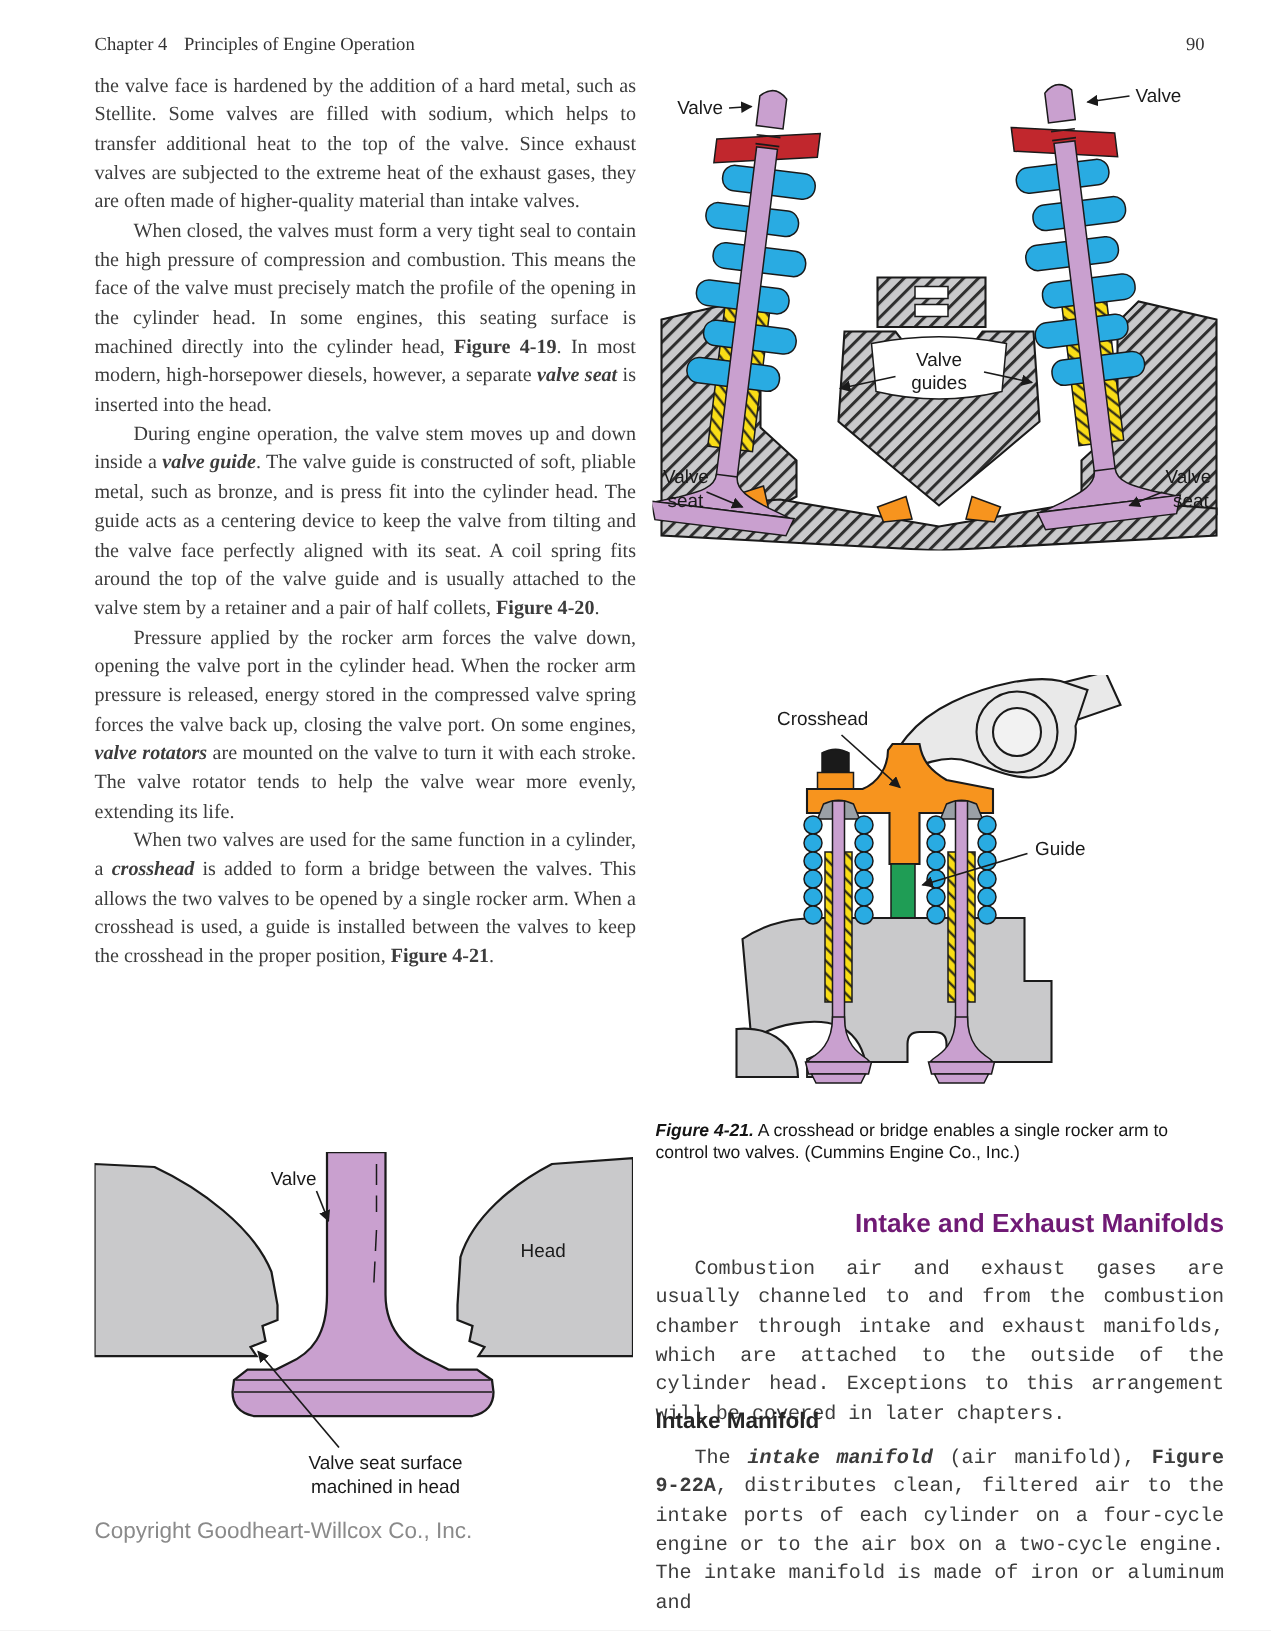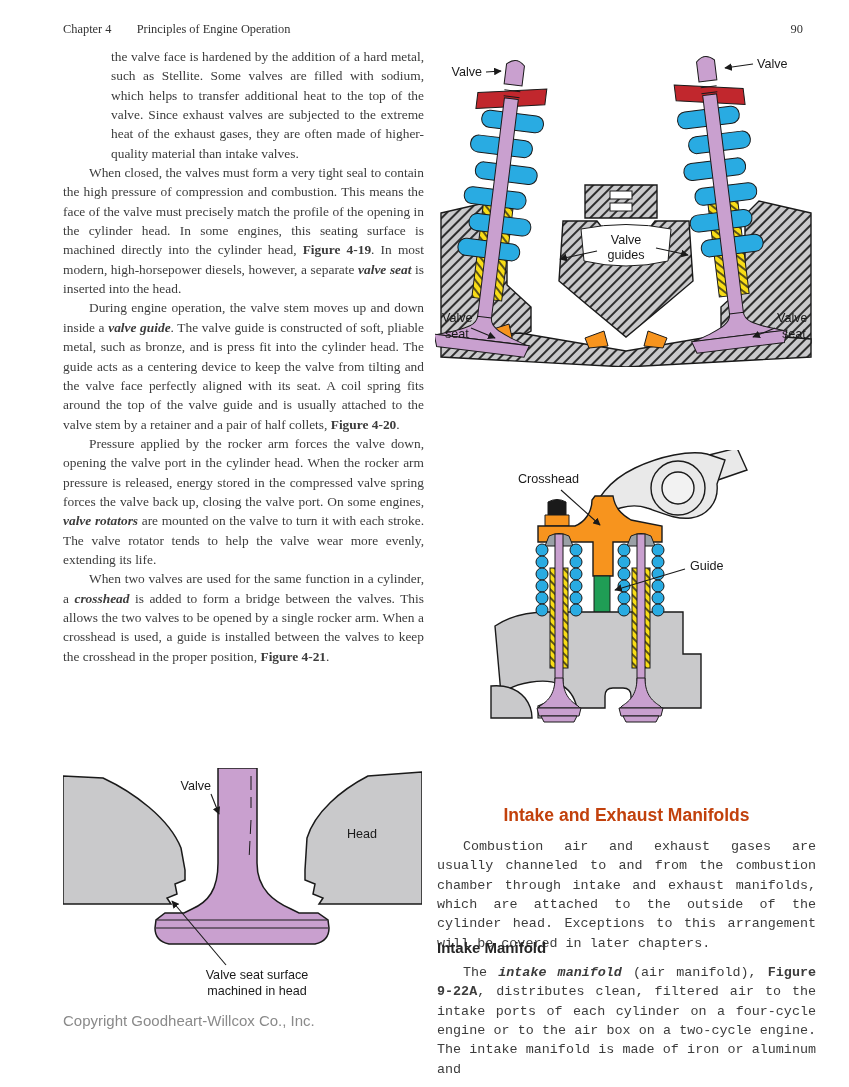--- a/index.html
+++ b/index.html
@@ -1,30 +1,30 @@
 <!DOCTYPE html>
 <html><head>
 <meta charset="utf-8">
 <style>
   html,body{margin:0;padding:0;background:#e9e9e9;}
   .page{position:relative;width:849px;height:1087px;background:#ffffff;margin:0 auto;overflow:hidden;
         font-family:"Liberation Serif",serif;color:#3a3a3a;}
   
   .running-head{position:absolute;top:22px;left:63px;right:46px;font-size:12.4px;color:#333;}
-  .running-head .chapter{margin-right:22px;}
+  .running-head .chapter{margin-right:8px;}
   .running-head .pagenum{float:right;}
   
   .col-left{position:absolute;left:63px;top:47px;width:361px;font-size:13.4px;line-height:19.35px;
             text-align:justify;color:#3c3c3c;}
   .col-left p{margin:0;text-indent:26px;}
-  .col-left p.noindent{text-indent:0;margin-left:48px;}
+  .col-left p.noindent{text-indent:0;}
   h2.sec{font-family:"Liberation Sans",sans-serif;font-weight:700;font-size:15px;color:#262626;
          margin:13px 0 7px 0;text-align:left;text-indent:0;}
-  h1.sec{font-family:"Liberation Sans",sans-serif;font-weight:700;font-size:17.5px;color:#c2410c;
-         margin:0;text-align:center;}
+  h1.sec{font-family:"Liberation Sans",sans-serif;font-weight:700;font-size:17.5px;color:#701a75;
+         margin:0;text-align:right;}
   .seg-b{font-weight:bold;margin-top:28px;}
   .seg-bi{font-weight:bold;font-style:italic;}
   
   .caption{position:absolute;font-family:"Liberation Sans",sans-serif;font-size:11.7px;
            line-height:15.4px;color:#141414;text-align:left;}
   
   .rc-text{position:absolute;left:437px;width:379px;font-size:13.4px;line-height:19.35px;
            text-align:justify;color:#3c3c3c;font-family:Liberation Mono, monospace;}
   .rc-text p{margin:0;text-indent:26px;}
   .fig-svg{position:absolute;}
@@ -201,20 +201,21 @@
       <path d="M202,228 C202,246 193,252 187,256 L185,258 L227,258 L225,256 C219,252 210,246 210,228 Z" stroke="#1a1a1a" fill="#C9A0CF"></path>
       <path d="M184,258 L228,258 L226,266 L186,266 Z" stroke="#1a1a1a" fill="#C9A0CF"></path>
       <path d="M188,266 L224,266 L221,272 L191,272 Z" stroke="#1a1a1a" fill="#C9A0CF"></path>
     </g>
 
     <text x="83" y="33">Crosshead</text>
     <line x1="126" y1="40" x2="165" y2="75" class="figline" marker-end="url(#arr)"></line>
     <text x="255" y="120">Guide</text>
     <line x1="250" y1="119" x2="180" y2="140" class="figline" marker-end="url(#arr)"></line>
   </svg>
+  <div class="caption" style="left:437px;top:746px;width:376px;"><span class="seg-bi">Figure 4-21.</span><span> A crosshead or bridge enables a single rocker arm to control two valves. (Cummins Engine Co., Inc.)</span></div>
 
   <h1 class="sec rc-text" style="top:806px;">Intake and Exhaust Manifolds</h1>
   <div class="rc-text" style="top:837px;">
     <p><span>Combustion air and exhaust gases are usually channeled to and from the combustion chamber through intake and exhaust manifolds, which are attached to the outside of the cylinder head. Exceptions to this arrangement will be covered in later chapters.</span></p>
   </div>
   <h2 class="sec rc-text" style="top:938px;margin:0;">Intake Manifold</h2>
   <div class="rc-text" style="top:963px;">
     <p><span>The </span><span class="seg-bi">intake manifold</span><span> (air manifold), </span><span class="seg-b">Figure 9-22A</span><span>, distributes clean, filtered air to the intake ports of each cylinder on a four-cycle engine or to the air box on a two-cycle engine. The intake manifold is made of iron or aluminum and</span></p>
   </div>
 

